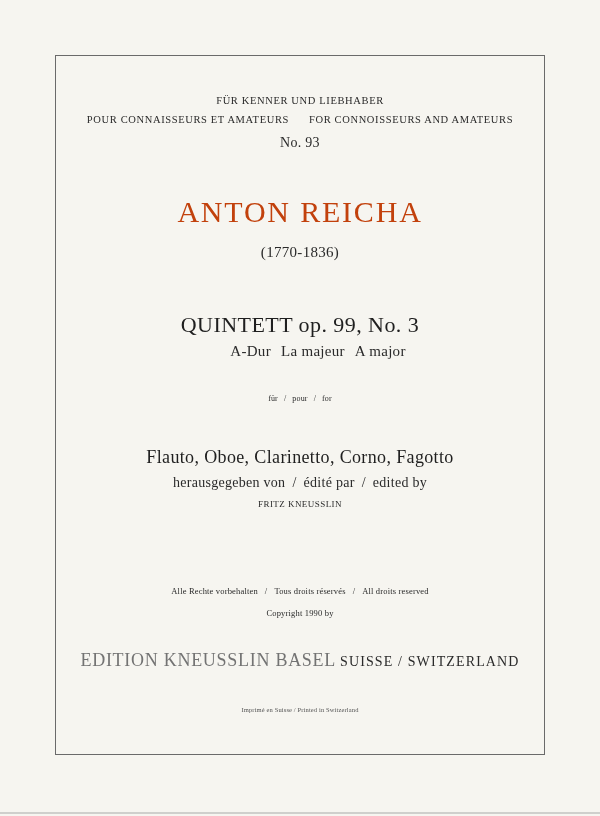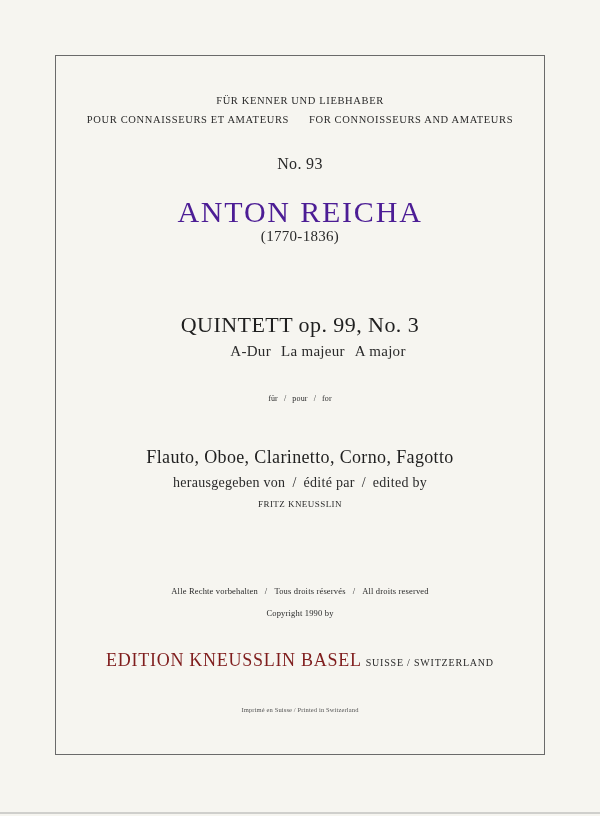--- a/index.html
+++ b/index.html
@@ -48,31 +48,30 @@
     .series-row {
       top: 114px;
       font-size: 10.5px;
       letter-spacing: 0.06em;
     }
     .series-row span + span {
       margin-left: 20px;
     }
     .series-no {
       top: 135px;
-      font-size: 16px;
-      margin-top: 20px;
+      font-size: 14px;
     }
     .composer {
       top: 195px;
       font-size: 30px;
       letter-spacing: 0.06em;
-      color: #4c1d95;
+      color: #c2410c;
     }
     .dates {
-      top: 228px;
+      top: 244px;
       font-size: 15px;
     }
     .work-title {
       top: 312px;
       font-size: 22px;
       color: #1f1f1f;
     }
     .keys {
       top: 343px;
       font-size: 15px;
@@ -116,24 +115,24 @@
     .copyright {
       top: 608px;
       font-size: 8.5px;
     }
     .publisher-row {
       top: 650px;
     }
     .publisher {
       font-size: 18px;
       letter-spacing: 0.04em;
-      color: #7f1d1d;
+      color: #737373;
     }
     .publisher-country {
-      font-size: 10px;
+      font-size: 14px;
       letter-spacing: 0.08em;
       margin-left: 4px;
     }
     .printed {
       top: 706px;
       font-size: 6.5px;
       color: #555;
     }
   </style>
 </head>

